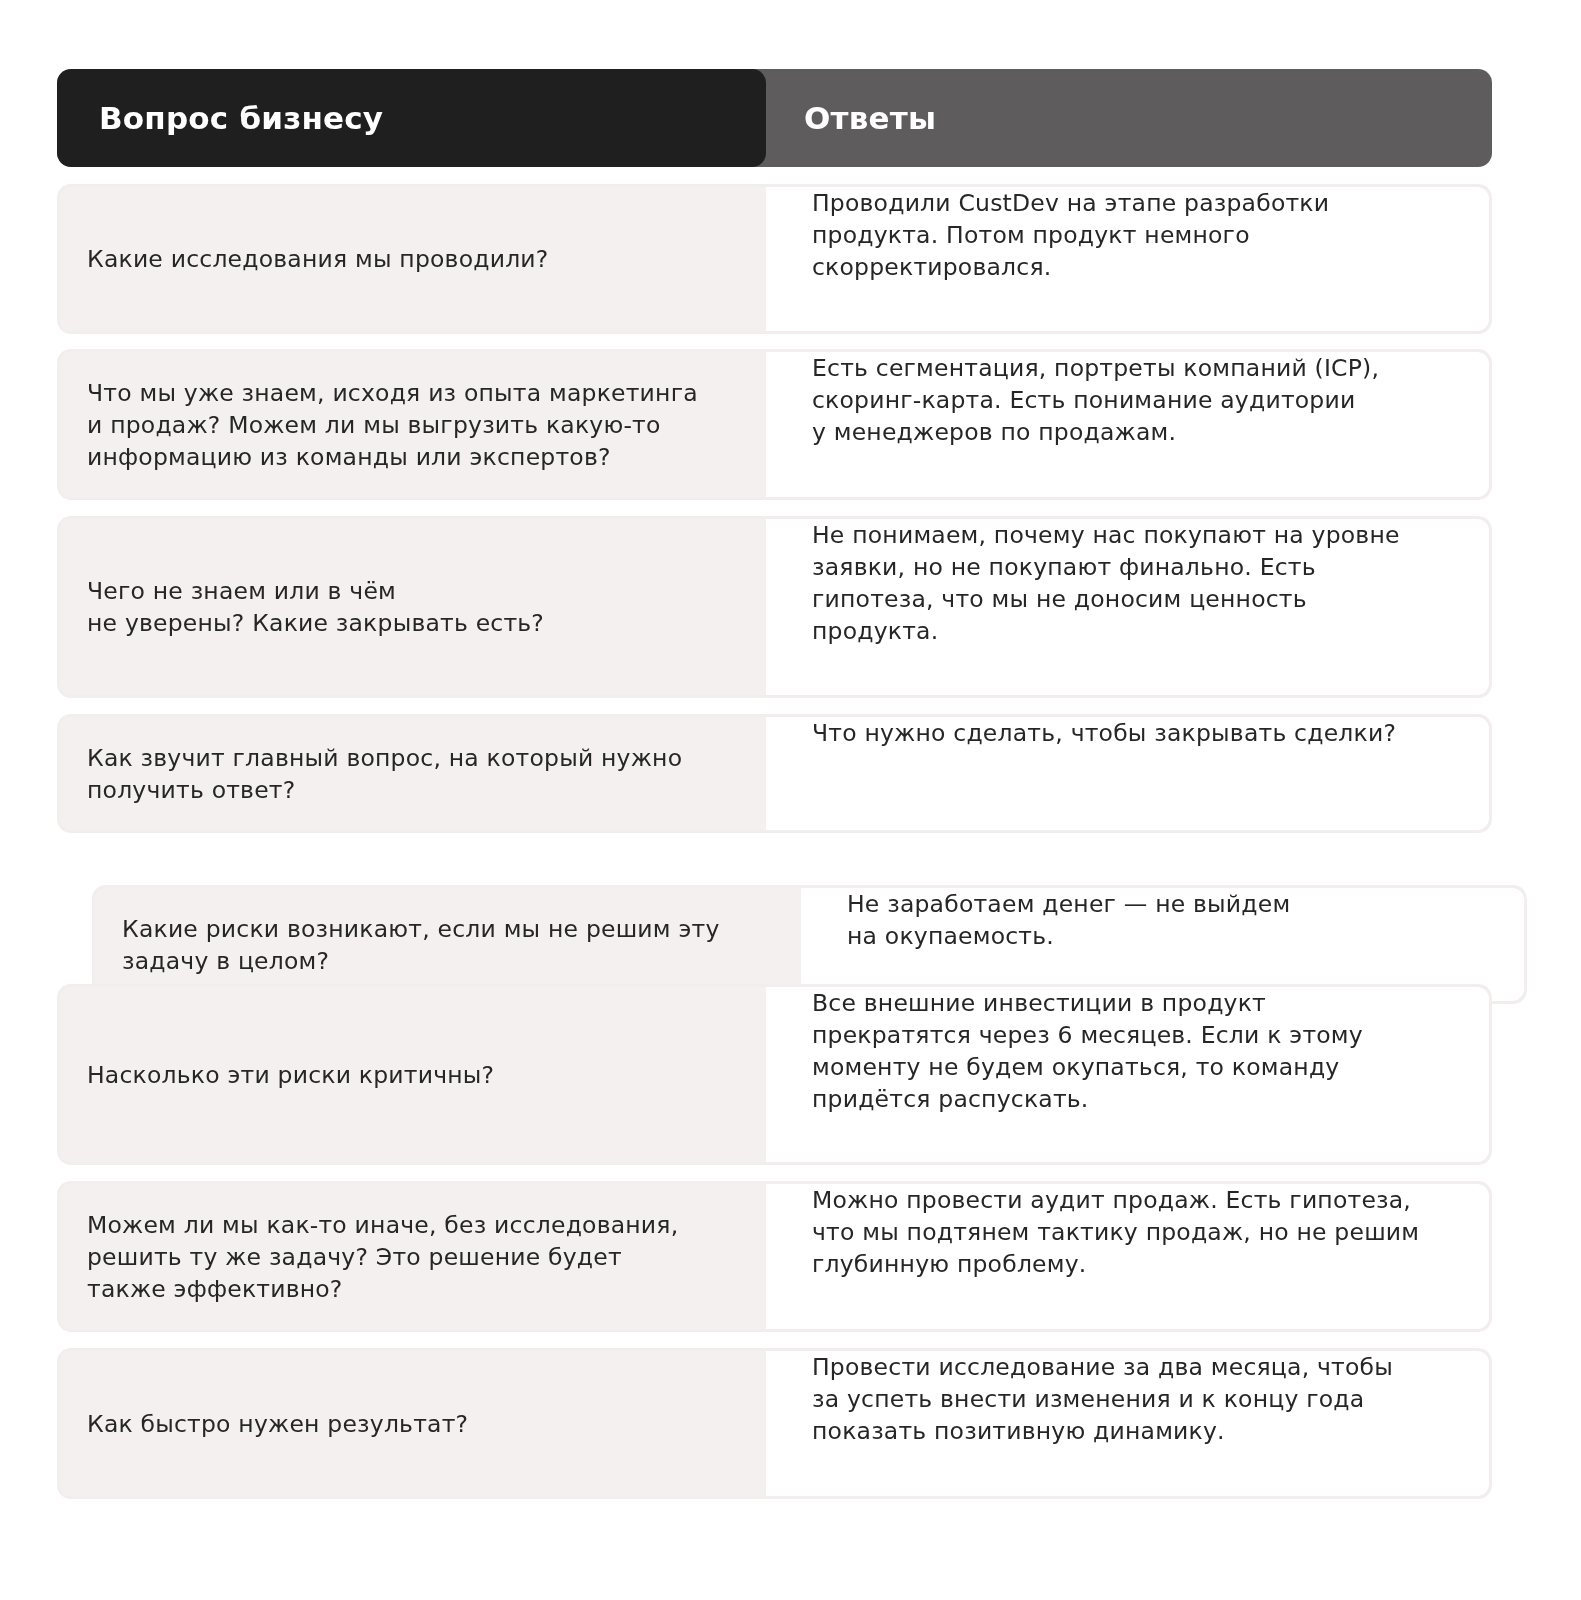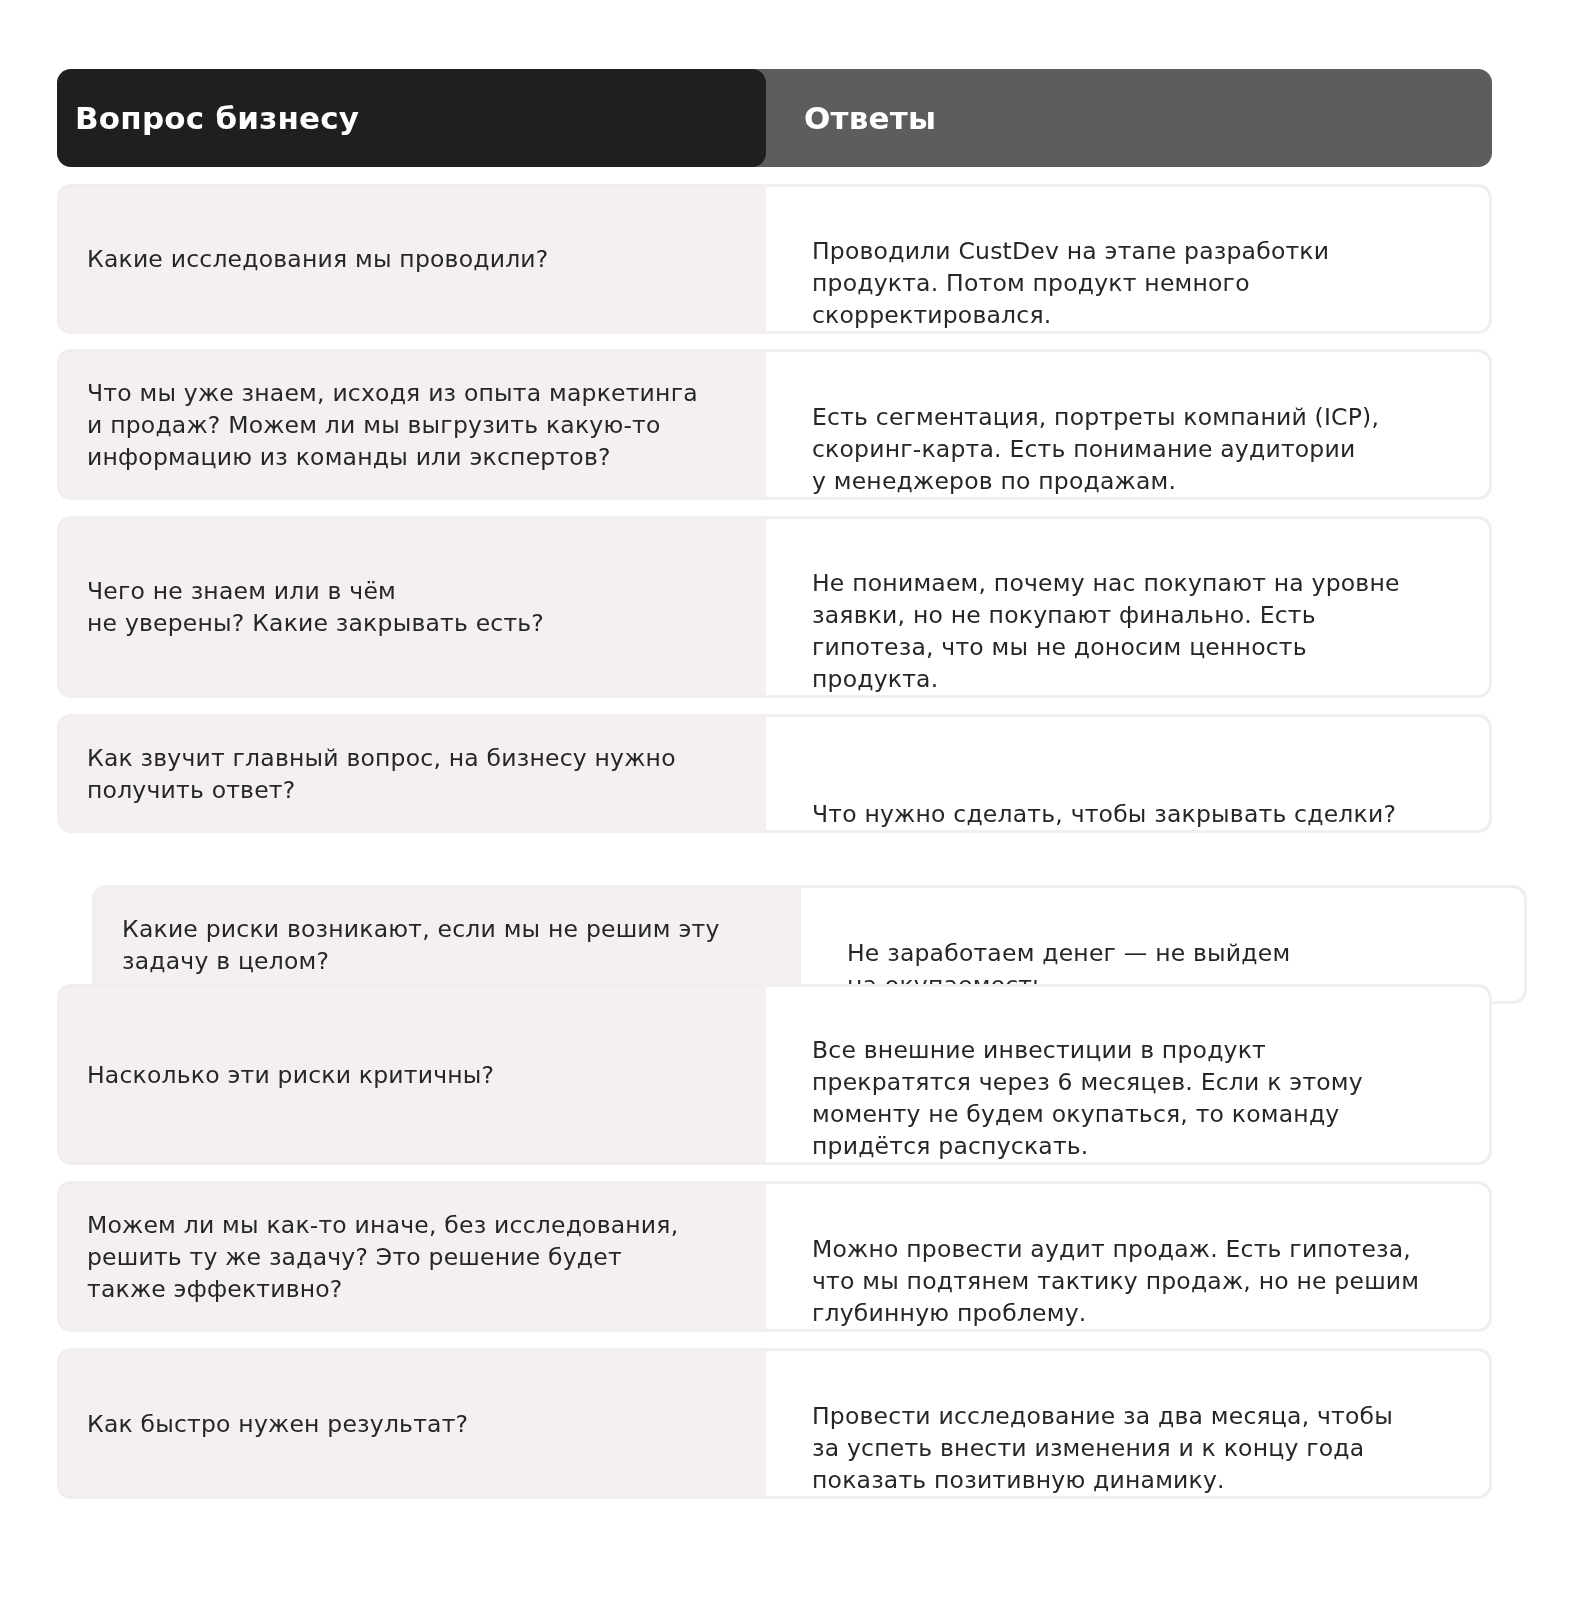--- a/index.html
+++ b/index.html
@@ -1,25 +1,25 @@
 <!DOCTYPE html>
 <html><head>
 <meta charset="utf-8">
 <style>
   * { box-sizing: border-box; margin: 0; padding: 0; }
   html, body { width: 1581px; height: 1600px; background: #ffffff; }
   body { font-family: "DejaVu Sans", "Liberation Sans", sans-serif; color: #1f1f1f; position: relative; }
   .table { position: absolute; left: 57px; top: 69px; width: 1435px; }
   .header { position: relative; height: 98px; background: #5f5c5d; border-radius: 14px; overflow: hidden; }
-  .header .hq { position: absolute; left: 0; top: 0; width: 709px; height: 98px; background: #1f1f1f; border-radius: 14px; display: flex; align-items: center; padding-left: 18px; }
+  .header .hq { position: absolute; left: 0; top: 0; width: 709px; height: 98px; background: #1f1f1f; border-radius: 14px; display: flex; align-items: center; padding-left: 42px; }
   .header .ha { position: absolute; left: 709px; top: 0; right: 0; height: 98px; display: flex; align-items: center; padding-left: 38px; }
   .header span { color: #ffffff; font-weight: bold; font-size: 31px; letter-spacing: 0.2px; }
   .row { position: absolute; left: 0; width: 1435px; border-radius: 14px; background: #f5f0f0; border: 3px solid #f3eeee; overflow: hidden; }
   .row .q { position: absolute; left: 0; top: 0; bottom: 0; width: 706px; display: flex; align-items: center; padding-left: 27px; padding-right: 6px; }
-  .row .a { position: absolute; left: 706px; top: 0; right: 0; bottom: 0; background: #ffffff; border-radius: 0 12px 12px 0; display: flex; align-items: flex-end; padding-left: 46px; padding-right: 8px; }
+  .row .a { position: absolute; left: 706px; top: 0; right: 0; bottom: 0; background: #ffffff; border-radius: 0 12px 12px 0; display: flex; align-items: flex-start; padding-left: 46px; padding-right: 8px; }
   .txt { font-size: 23.5px; line-height: 32px; color: #262626; white-space: pre-line; letter-spacing: 0.2px; }
 </style>
 </head>
 <body>
 
 <div class="table">
   <div class="header">
     <div class="hq">
       <span>Вопрос бизнесу</span>
     </div>
@@ -60,21 +60,21 @@
     <div class="a">
         <div class="txt">Не понимаем, почему нас покупают на уровне
 заявки, но не покупают финально. Есть
 гипотеза, что мы не доносим ценность
 продукта.</div>
       </div>
   </div>
 
   <div class="row" style="top:645px;height:119px;">
     <div class="q">
-        <div class="txt">Как звучит главный вопрос, на бизнесу нужно
+        <div class="txt">Как звучит главный вопрос, на который нужно
 получить ответ?</div>
       </div>
     <div class="a">
         <div class="txt">Что нужно сделать, чтобы закрывать сделки?</div>
       </div>
   </div>
 
   <div class="row" style="top:816px;height:119px;margin-left:35px;">
     <div class="q">
         <div class="txt">Какие риски возникают, если мы не решим эту

